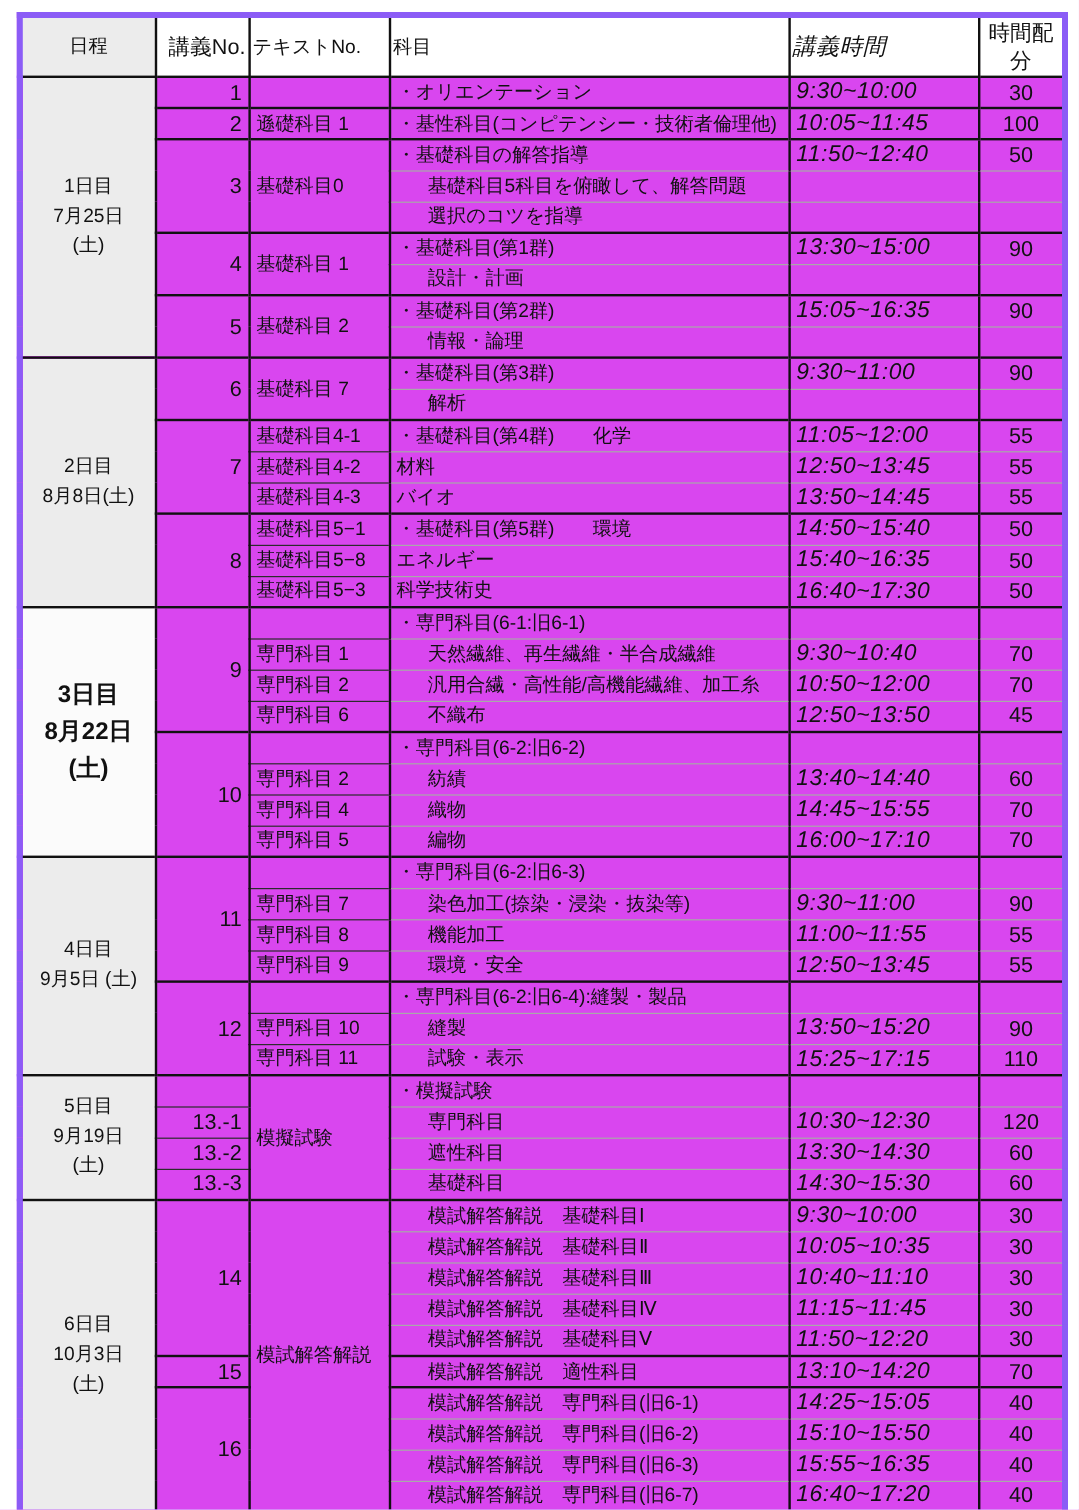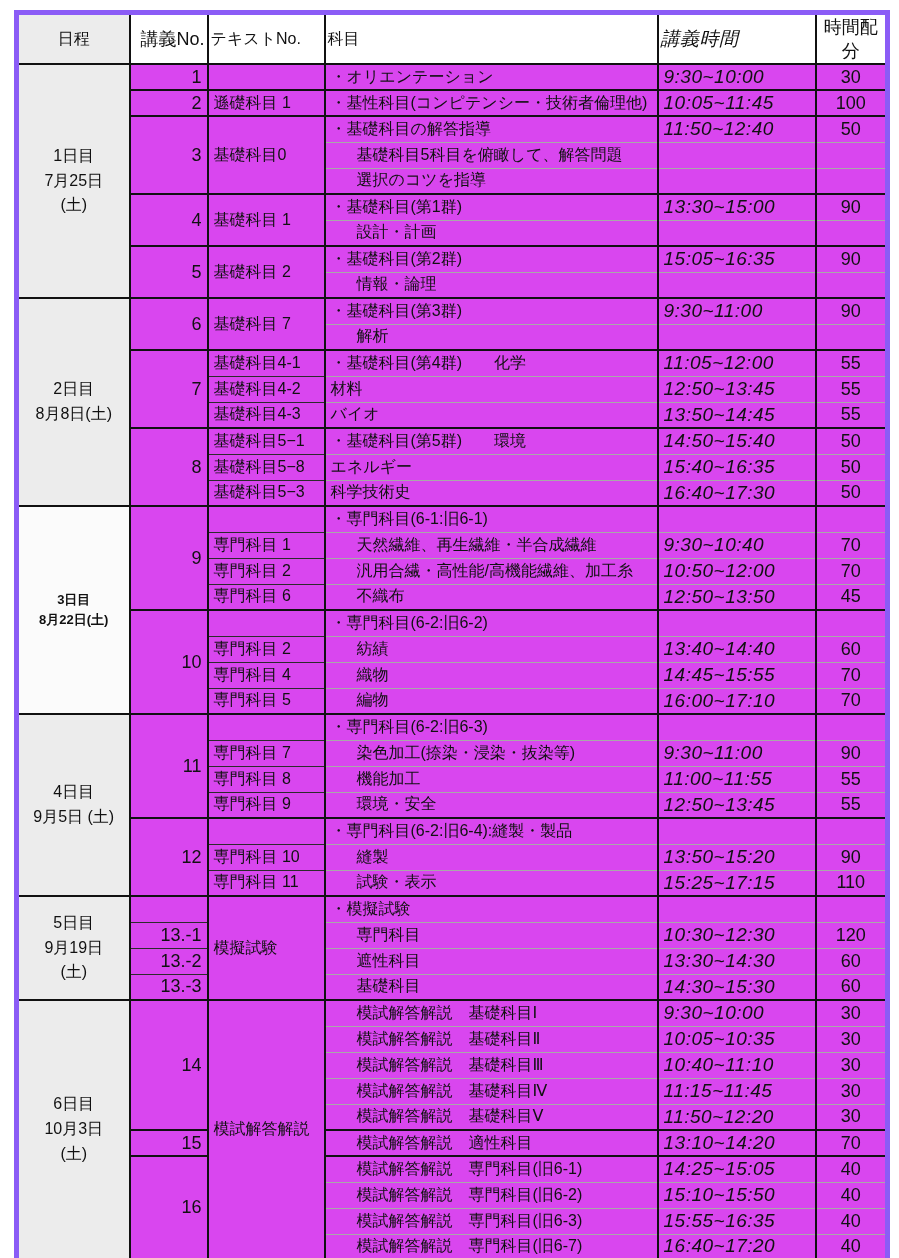--- a/index.html
+++ b/index.html
@@ -42,21 +42,21 @@
   .c-date{
     background:#ececec;
     text-align:center;
     white-space:pre-line;
     font-size:16px;
     line-height:1.55;
   }
   .c-date.day-hl{
     background:#fbfbfb;
     font-weight:bold;
-    font-size:13px;
+    font-size:20px;
   }
   .c-no{text-align:right;font-size:18px;}
   .c-text{text-align:left;font-size:16px;}
   .c-subj{text-align:left;font-size:16px;}
   .c-subj.ind{padding-left:31px;}
   .c-subj.ctr{text-align:left;}
   .c-time{text-align:left;font-size:19px;letter-spacing:.5px;font-style:italic;}
   .c-alloc{text-align:center;font-size:18px;}
 </style>
 </head>

